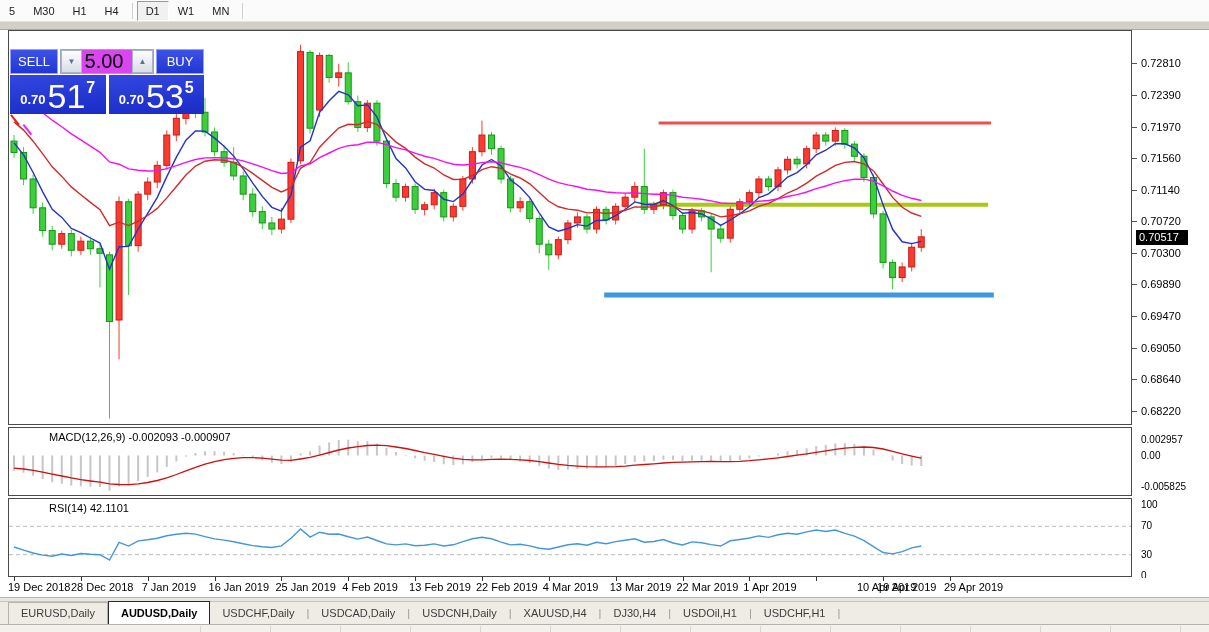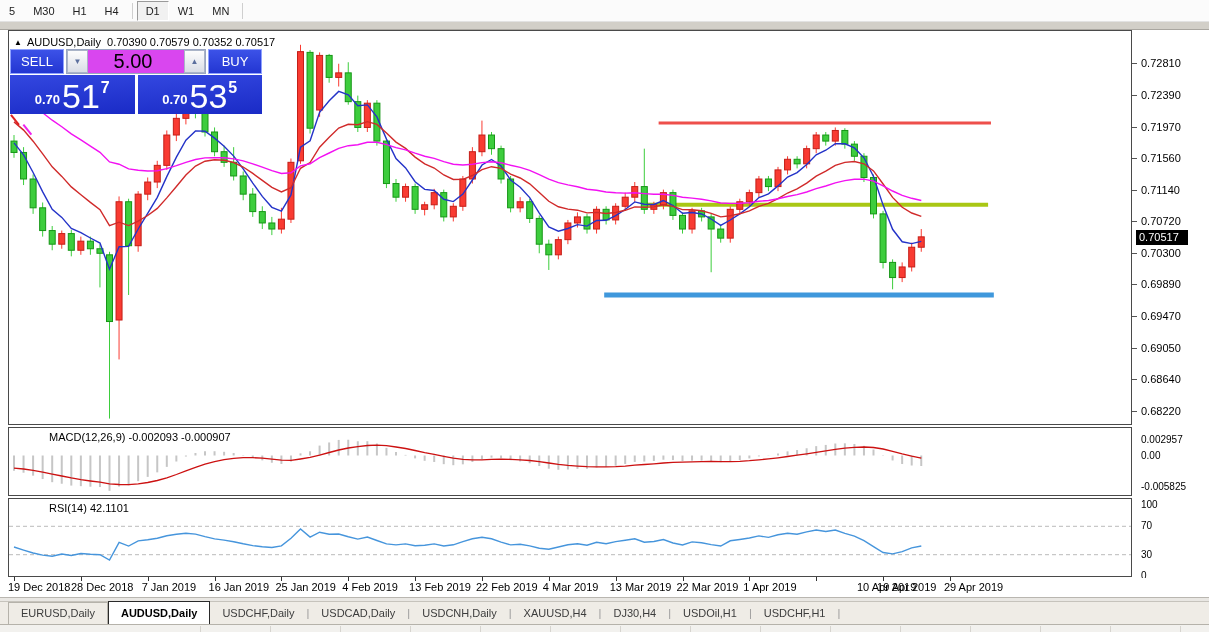--- a/index.html
+++ b/index.html
@@ -30,21 +30,21 @@
               font-size:11px; padding:1px 3px 2px 3px; z-index:4; }
   .scalelabel { position:absolute; left:1141px; font-size:10px; color:#000; }
   .pane-label { position:absolute; font-size:11px; color:#000; z-index:3;padding-left:35px; }
   
   .dateaxis { position:absolute; left:0; top:578px; width:1209px; height:19px; background:#fff; }
   .datelabel { position:absolute; top:3px; font-size:11px; color:#000; white-space:nowrap; }
   .datetick { position:absolute; top:-1px; width:1px; height:4px; background:#333; }
   .hscroll { position:absolute; left:0; top:597px; width:1209px; height:4px; background:#e9e7e3;
              border-top:1px solid #b9b6b0; }
   
-  .trade-panel { position:absolute; left:10px; top:49px; width:252px; z-index:6; }
+  .trade-panel { position:absolute; left:10px; top:49px; width:194px; z-index:6; }
   .tp-row1 { display:flex; height:25px; }
   .btn-trade { width:54px; background:linear-gradient(180deg,#3c52e8,#2336d2); color:#fff;
                font-size:13px; text-align:center; line-height:23px; border:1px solid #8fa2ff;
                cursor:pointer; }
   .spinbox { flex:1; display:flex; background:#e6e6e6; border:1px solid #9aa6c2; margin:0 2px; }
   .spin-btn { width:21px; background:linear-gradient(180deg,#fdfdfd,#d9dde6); border:1px solid #aab4c8;
               color:#5b6f9e; font-size:8px; text-align:center; line-height:21px; cursor:pointer; }
   .vol-field { flex:1; background:#d946ef; border:none; font-size:20px; color:#000;
                text-align:center; padding-right:6px; font-family:"Liberation Sans",sans-serif; width:50px; }
   .tp-row2 { display:flex; margin-top:1px; height:39px; }
@@ -401,23 +401,20 @@
         <line x1="921.2500000000001" x2="921.2500000000001" y1="455.5" y2="465.99726787110524" stroke="#c6c6c6" stroke-width="2"></line>
         <path d="M14.0,468.1 L23.6,469.0 L33.1,470.3 L42.7,472.1 L52.2,474.1 L61.8,476.0 L71.3,477.9 L80.9,479.6 L90.4,481.0 L100.0,482.2 L109.5,483.9 L119.1,484.5 L128.6,484.6 L138.2,483.9 L147.7,482.5 L157.3,480.5 L166.8,477.8 L176.4,474.5 L185.9,470.9 L195.5,467.3 L205.0,464.1 L214.6,461.6 L224.1,459.6 L233.7,458.3 L243.2,457.7 L252.8,457.7 L262.3,458.2 L271.9,459.1 L281.4,460.1 L291.0,460.4 L300.5,459.0 L310.1,457.4 L319.6,455.1 L329.2,452.5 L338.7,450.0 L348.3,448.0 L357.8,446.6 L367.4,445.5 L376.9,445.1 L386.5,445.7 L396.0,447.0 L405.6,448.5 L415.1,450.5 L424.7,452.6 L434.2,454.4 L443.8,456.4 L453.3,458.2 L462.9,459.4 L472.4,459.9 L482.0,459.8 L491.5,459.4 L501.1,459.1 L510.6,459.3 L520.2,459.8 L529.7,460.5 L539.3,461.6 L548.8,463.0 L558.4,464.4 L567.9,465.4 L577.5,466.1 L587.0,466.6 L596.6,466.8 L606.1,466.8 L615.7,466.6 L625.2,466.1 L634.8,465.2 L644.3,464.5 L653.9,463.8 L663.4,463.0 L673.0,462.4 L682.5,462.1 L692.1,461.8 L701.6,461.6 L711.2,461.5 L720.7,461.7 L730.3,461.6 L739.8,461.3 L749.4,460.7 L758.9,459.8 L768.5,458.9 L778.0,457.8 L787.6,456.5 L797.1,455.2 L806.7,453.8 L816.2,452.3 L825.8,450.8 L835.3,449.4 L844.9,448.1 L854.4,447.3 L864.0,447.0 L873.5,447.5 L883.1,449.0 L892.6,451.3 L902.2,453.9 L911.7,456.2 L921.3,458.1" fill="none" stroke="#cc1111" stroke-width="1.3"></path>
       </g>
       <g clip-path="url(#clipRsi)">
         <line x1="9" x2="1131" y1="526.3" y2="526.3" stroke="#bbbbbb" stroke-width="1" stroke-dasharray="4 3"></line>
         <line x1="9" x2="1131" y1="554.7" y2="554.7" stroke="#bbbbbb" stroke-width="1" stroke-dasharray="4 3"></line>
         <path d="M14.0,547.0 L23.6,550.1 L33.1,553.0 L42.7,555.1 L52.2,556.2 L61.8,554.0 L71.3,555.5 L80.9,553.5 L90.4,554.3 L100.0,554.7 L109.5,560.1 L119.1,542.3 L128.6,546.1 L138.2,540.9 L147.7,539.8 L157.3,538.3 L166.8,535.7 L176.4,534.3 L185.9,533.3 L195.5,534.1 L205.0,536.6 L214.6,538.9 L224.1,540.1 L233.7,541.7 L243.2,543.8 L252.8,545.6 L262.3,546.8 L271.9,547.5 L281.4,545.9 L291.0,538.2 L300.5,528.9 L310.1,537.1 L319.6,532.2 L329.2,534.3 L338.7,534.0 L348.3,536.7 L357.8,539.1 L367.4,537.1 L376.9,540.5 L386.5,543.9 L396.0,544.9 L405.6,543.9 L415.1,545.7 L424.7,545.2 L434.2,543.9 L443.8,546.0 L453.3,544.8 L462.9,541.7 L472.4,538.8 L482.0,537.2 L491.5,538.8 L501.1,542.1 L510.6,544.9 L520.2,544.2 L529.7,545.9 L539.3,548.3 L548.8,549.2 L558.4,547.0 L567.9,544.7 L577.5,543.8 L587.0,545.2 L596.6,542.3 L606.1,543.7 L615.7,541.6 L625.2,540.3 L634.8,538.8 L644.3,542.2 L653.9,541.5 L663.4,539.5 L673.0,543.0 L682.5,545.0 L692.1,541.9 L701.6,542.8 L711.2,544.6 L720.7,546.0 L730.3,540.8 L739.8,539.5 L749.4,538.0 L758.9,535.9 L768.5,537.4 L778.0,534.8 L787.6,533.2 L797.1,534.2 L806.7,531.9 L816.2,530.0 L825.8,531.5 L835.3,530.0 L844.9,533.4 L854.4,536.2 L864.0,540.7 L873.5,546.7 L883.1,552.5 L892.6,553.9 L902.2,551.7 L911.7,547.9 L921.3,546.0" fill="none" stroke="#4695dc" stroke-width="1.4"></path>
       </g>
     </svg>
 
-  <div class="chart-title">
-    <span class="mk">▲</span><span>AUDUSD,Daily</span>&nbsp;&nbsp;<span>0.70390 0.70579 0.70352 0.70517</span>
-  </div>
 
   <div class="trade-panel">
     <div class="tp-row1">
       <div class="btn-trade">SELL</div>
       <div class="spinbox">
         <div class="spin-btn">▼</div>
         <input class="vol-field" value="5.00" style="">
         <div class="spin-btn">▲</div>
       </div>
       <div class="btn-trade">BUY</div>

